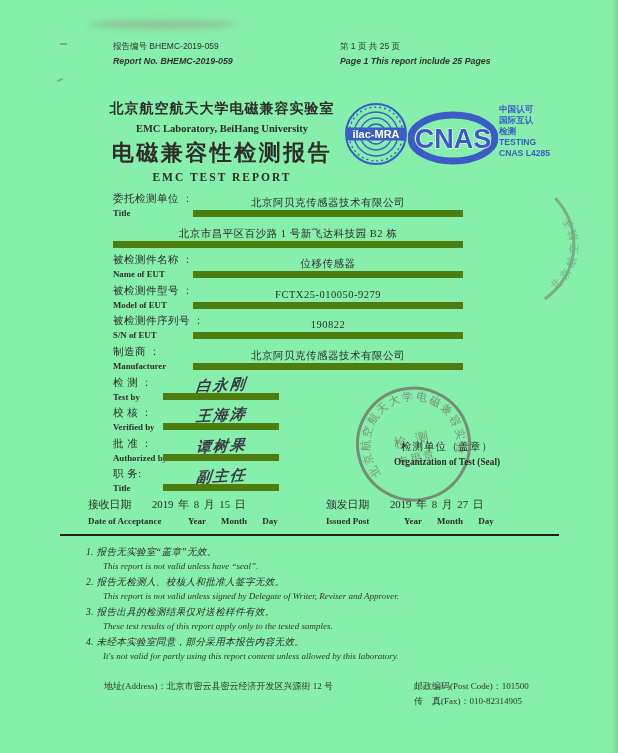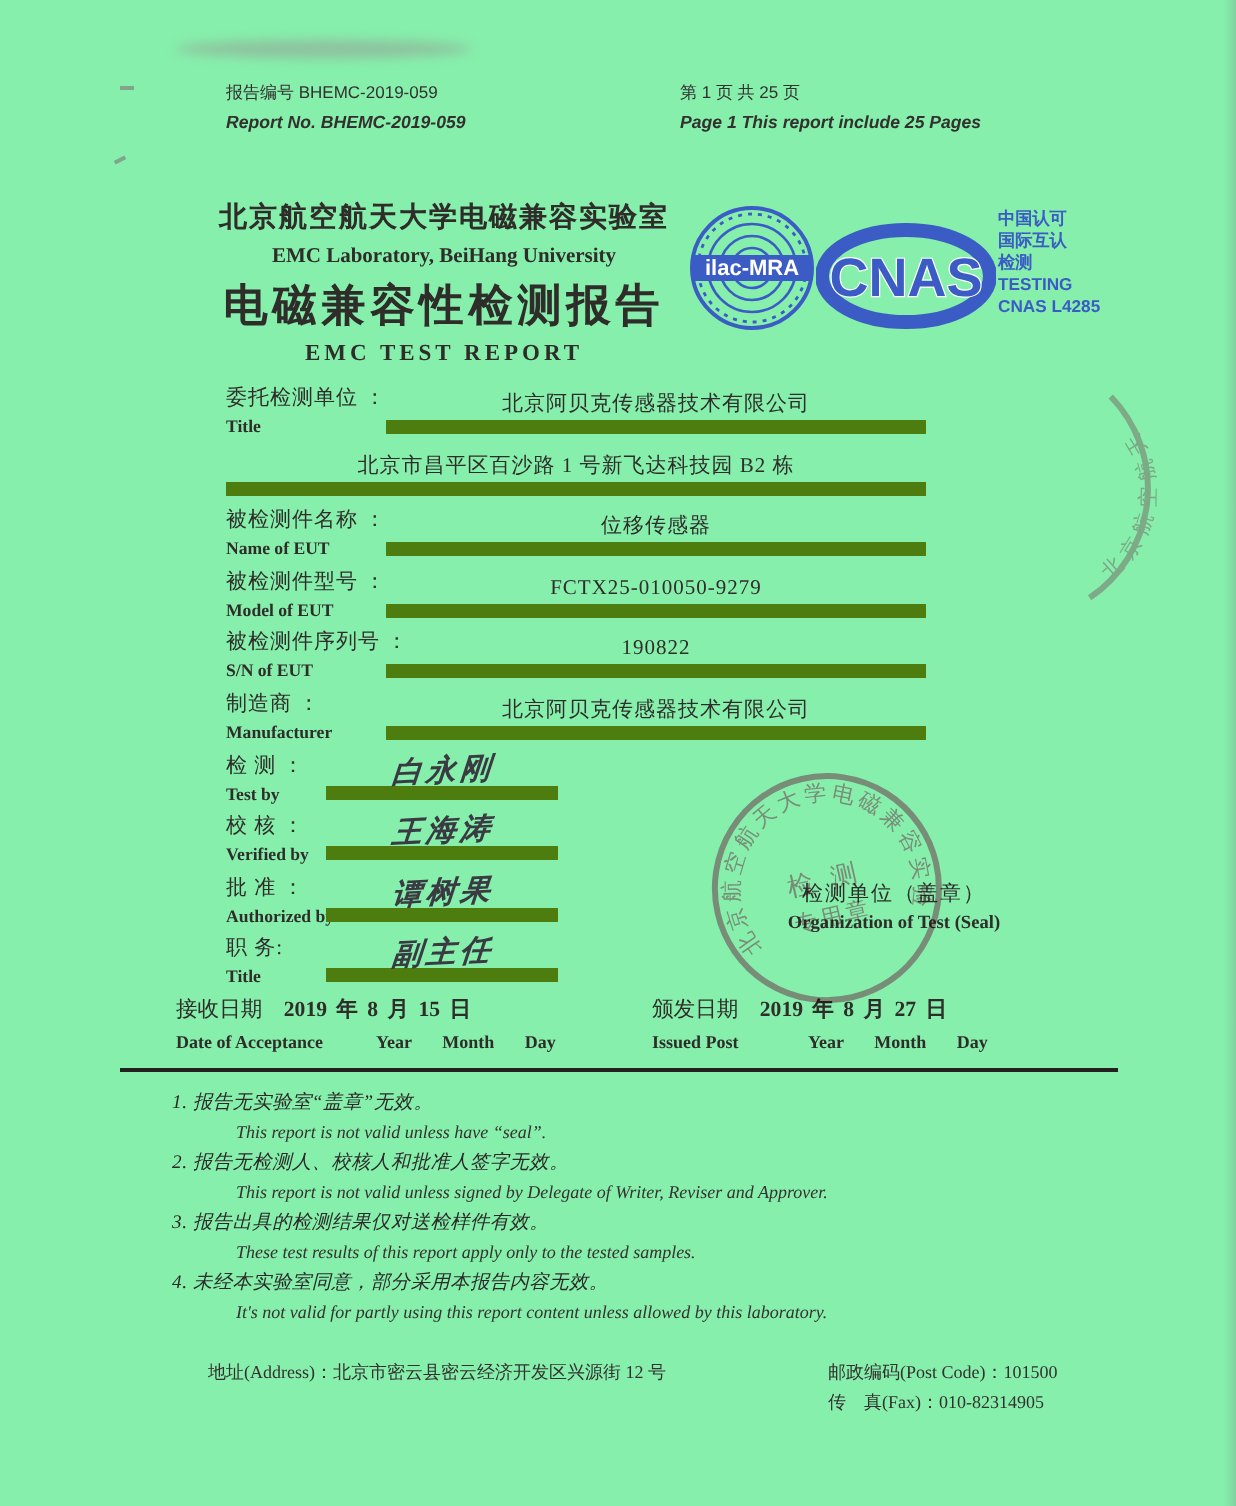--- a/index.html
+++ b/index.html
@@ -41,30 +41,30 @@
   .vtxt{font-size:10.5px;letter-spacing:.5px;font-family:"Liberation Serif",serif;}
   .hand{font-size:15px;font-style:italic;font-weight:600;color:#3a3a42;display:inline-block;transform:rotate(-3deg) skewX(-8deg);letter-spacing:2px;}
   
   .sealblock{position:absolute;left:377px;top:440px;width:140px;text-align:center;}
   .sealblock .zh{font-size:10.5px;letter-spacing:1px;}
   .sealblock .en{font-size:9.3px;margin-top:3px;}
   
   .dates{position:absolute;left:88px;top:498px;width:478px;display:flex;}
   .dgroup{width:238px;}
   .dline1{font-size:10.8px;word-spacing:2px;font-family:"Liberation Serif",serif;white-space:nowrap;}
-  .dline1 .dval{margin-left:6px;font-weight:bold;}
+  .dline1 .dval{margin-left:16px;}
   .dline2{font-family:"Liberation Serif",serif;font-weight:bold;font-size:9px;display:flex;margin-top:4px;}
   .den{width:100px;flex:none;}
   .dgroup--issued .den{width:78px;}
   .dcols{word-spacing:13px;}
   
   .divider{position:absolute;left:60px;top:534px;width:499px;height:2px;background:#23211f;}
   .notes{position:absolute;left:86px;top:544px;width:478px;font-style:italic;}
   .note-zh{font-size:9.6px;line-height:15px;letter-spacing:.3px;color:#2c2a28;font-family:"Liberation Serif",serif;}
-  .note-en{font-family:"Liberation Serif",serif;font-size:9px;line-height:15px;margin-left:32px;color:#35332f;}
+  .note-en{font-family:"Liberation Serif",serif;font-size:9px;line-height:15px;margin-left:17px;color:#35332f;}
   
   .footer{position:absolute;left:104px;top:679px;width:462px;display:flex;font-size:9px;line-height:15px;color:#33312e;font-family:"Liberation Serif",serif;}
   .fleft{width:310px;flex:none;}
   .fright{flex:1;}
   
   .stamp{position:absolute;mix-blend-mode:multiply;}
   .stamp-main{left:352px;top:382px;opacity:.62;transform:rotate(-13deg);}
   .stamp-edge{left:512px;top:173px;opacity:.5;transform:rotate(6deg);}
 </style>
 </head>

